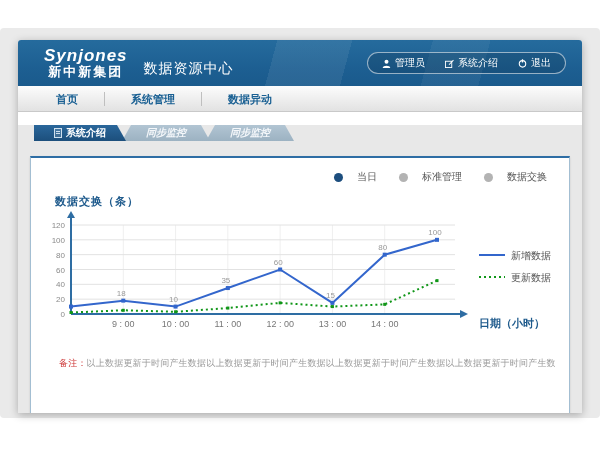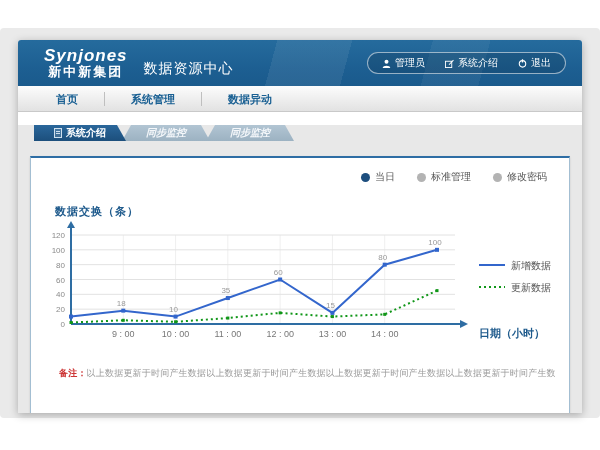--- a/index.html
+++ b/index.html
@@ -42,30 +42,30 @@
                 clip-path:polygon(0 0, calc(100% - 9px) 0, 100% 100%, 0 100%); z-index:2; }
   .tab-idle { background:linear-gradient(180deg,#b2c5d3,#9cb2c2); width:88px; margin-left:-4px;
               clip-path:polygon(9px 0, calc(100% - 9px) 0, 100% 100%, 0 100%); color:#f4f7fa;font-style:italic; }
   .doc-icon { width:8px; height:10px; border:1px solid #cfe0ee; background:rgba(255,255,255,0.15); position:relative; }
   .doc-icon::before { content:""; position:absolute; left:1px; top:2px; width:4px; height:1px; background:#cfe0ee; box-shadow:0 2px 0 #cfe0ee; }
 
   .panel { margin:0 12px; height:269px; background:#fff; border:1px solid #a3bed2; border-top:2px solid #2e6da4;
            box-shadow:0 1px 2px rgba(0,0,0,0.12); position:relative; }
 
   .range-row { display:flex; justify-content:flex-end; gap:22px; padding:12px 22px 0 0; }
-  .range-opt { display:flex; align-items:center; gap:5px; font-size:10px; color:#555; cursor:pointer; }
+  .range-opt { display:flex; align-items:center; gap:14px; font-size:10px; color:#555; cursor:pointer; }
   .dot { width:9px; height:9px; border-radius:50%; background:#b3b3b3; }
   .dot.sel { background:#1d4e7e; }
 
-  .ylabel { margin:20px 0 0 24px; font-size:11px; font-weight:bold; color:#1e5a8c; letter-spacing:1px;font-family:Liberation Serif, serif; }
+  .ylabel { margin:10px 0 0 24px; font-size:11px; font-weight:bold; color:#1e5a8c; letter-spacing:1px;font-family:Liberation Serif, serif; }
 
   .chart-wrap { margin:2px 0 0 10px; }
 
   .note { margin:14px 14px 0 28px; font-size:9px; color:#9a9a9a; letter-spacing:0.2px; white-space:nowrap; overflow:hidden; }
-  .note .pre { color:#cc3333; font-weight:bold; }
+  .note .pre { color:#cc3333; font-weight:normal; }
 </style>
 </head>
 <body>
 
 <div class="page">
   <div class="viewport">
     <div class="window">
 
       <div class="header">
         <div class="logo">
@@ -131,21 +131,21 @@
             <div class="range-opt">
               <span class="dot sel"></span>
               <span>当日</span>
             </div>
             <div class="range-opt">
               <span class="dot"></span>
               <span>标准管理</span>
             </div>
             <div class="range-opt">
               <span class="dot"></span>
-              <span>修改密码</span>
+              <span>数据交换</span>
             </div>
           </div>
 
           <div class="ylabel">数据交换（条）</div>
 
           <div class="chart-wrap">
             <svg id="chart" width="536" height="128" viewBox="0 0 536 128">
                 <line x1="82.28571428571428" y1="14" x2="82.28571428571428" y2="103" stroke="#efefef" stroke-width="1"></line>
                 <line x1="134.57142857142856" y1="14" x2="134.57142857142856" y2="103" stroke="#efefef" stroke-width="1"></line>
                 <line x1="186.85714285714286" y1="14" x2="186.85714285714286" y2="103" stroke="#efefef" stroke-width="1"></line>

